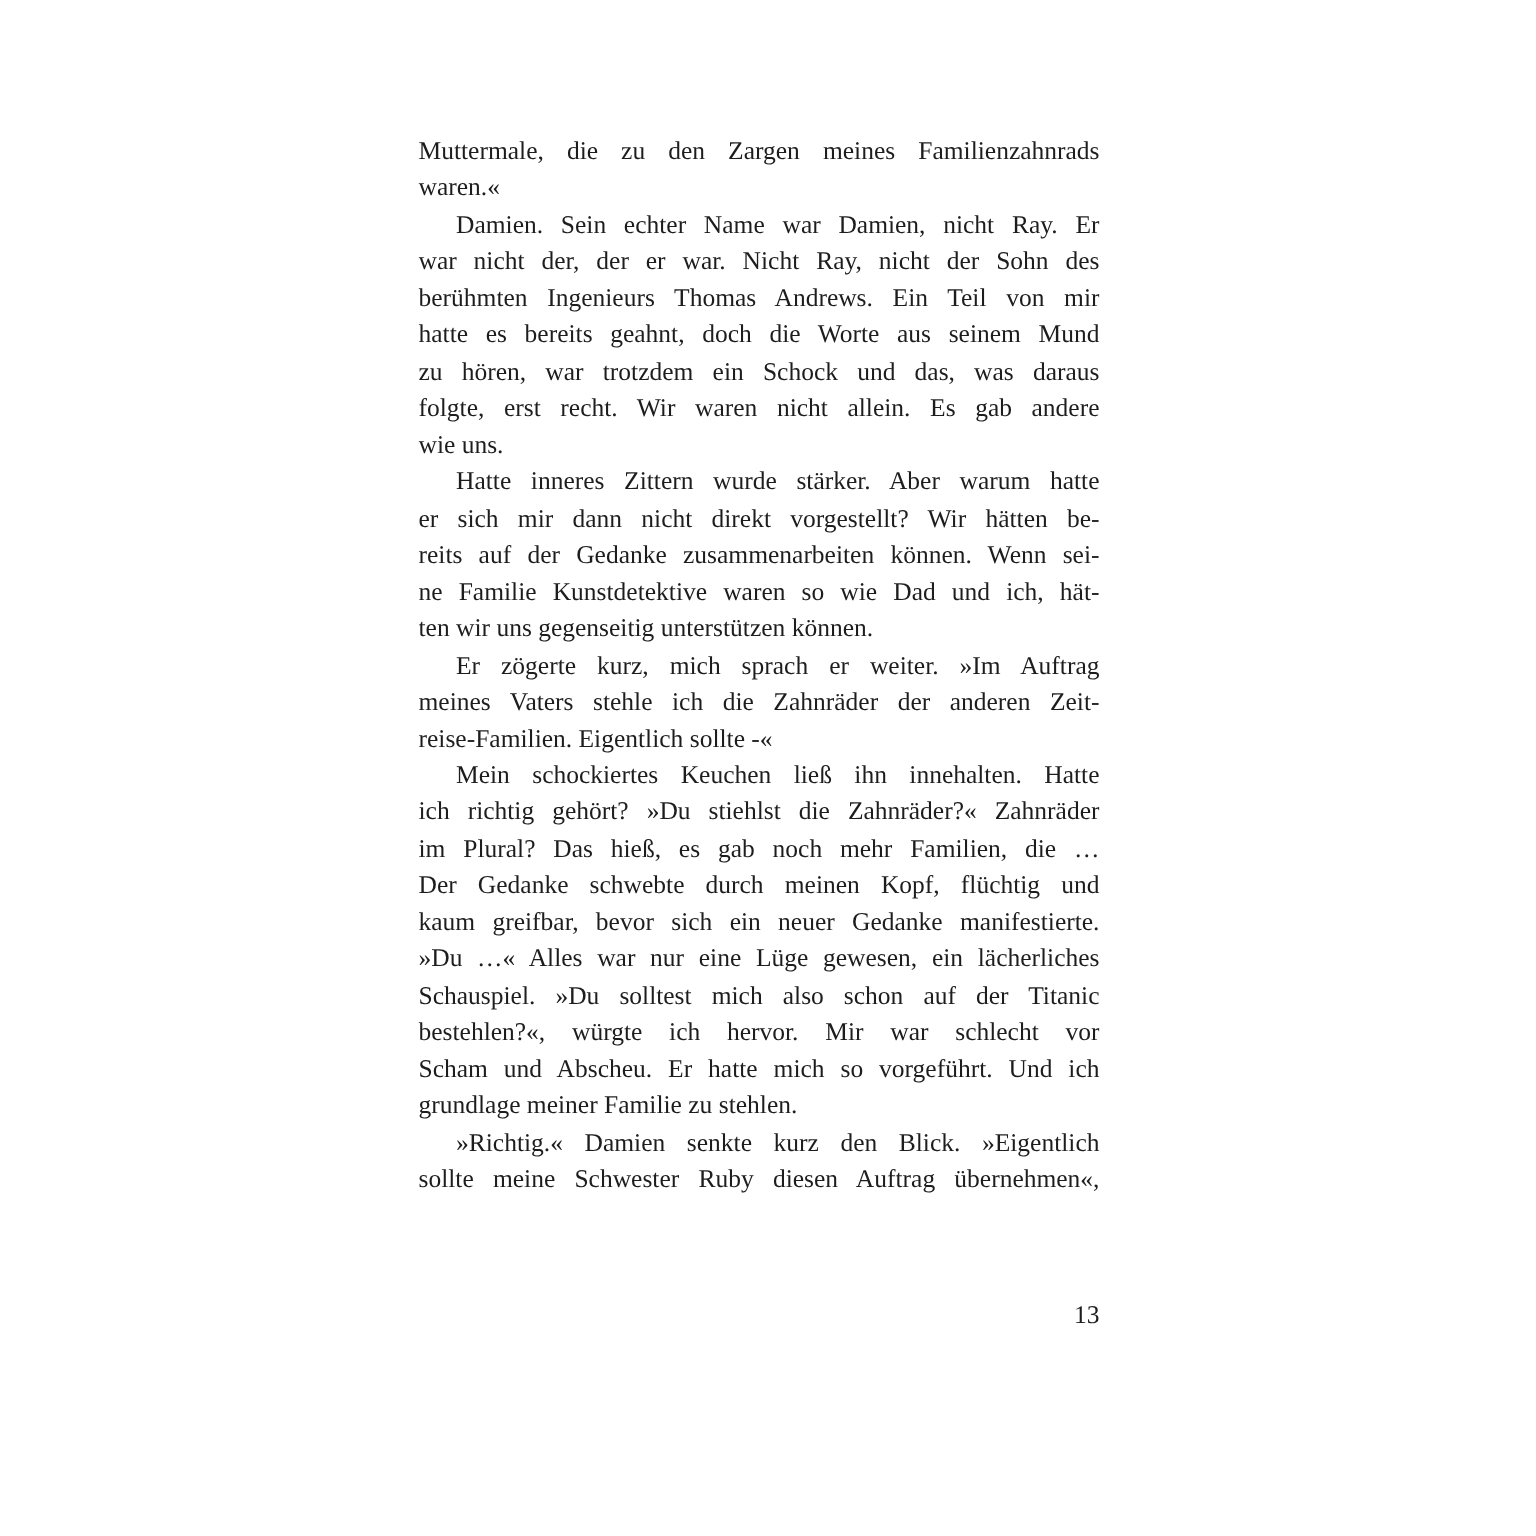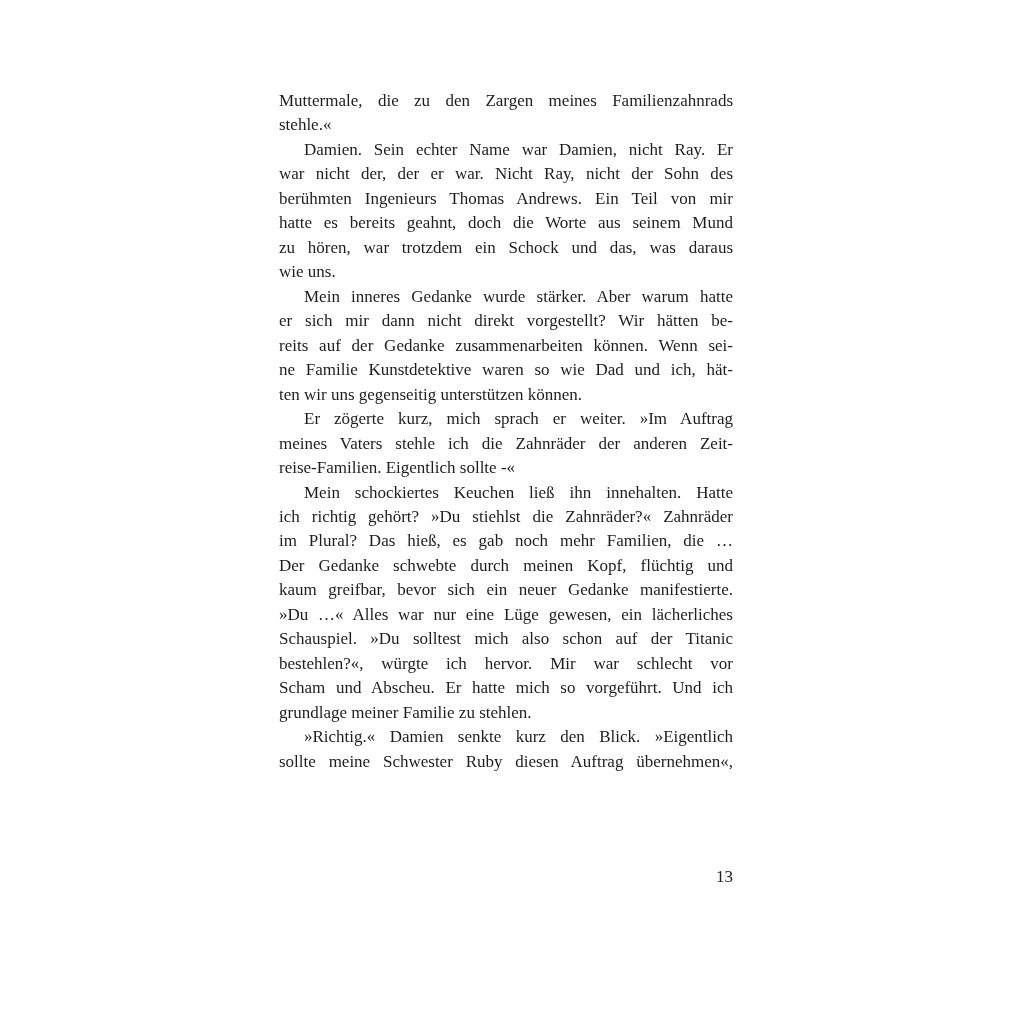--- a/index.html
+++ b/index.html
@@ -49,32 +49,33 @@
     color: #1d1d1d;
   }
 </style>
 </head>
 <body>
 
 <div class="book-page">
   <div class="text-block" id="text-block">
       <div class="paragraph">
         <div class="line">Muttermale, die zu den Zargen meines Familienzahnrads</div>
-        <div class="line para-end">stehle.«</div>
+        <div class="line para-end">waren.«</div>
       </div>
       <div class="paragraph">
         <div class="line indent">Damien. Sein echter Name war Damien, nicht Ray. Er</div>
         <div class="line">war nicht der, der er war. Nicht Ray, nicht der Sohn des</div>
         <div class="line">berühmten Ingenieurs Thomas Andrews. Ein Teil von mir</div>
         <div class="line">hatte es bereits geahnt, doch die Worte aus seinem Mund</div>
         <div class="line">zu hören, war trotzdem ein Schock und das, was daraus</div>
+        <div class="line">folgte, erst recht. Wir waren nicht allein. Es gab andere</div>
         <div class="line para-end">wie uns.</div>
       </div>
       <div class="paragraph">
-        <div class="line indent">Mein inneres Gedanke wurde stärker. Aber warum hatte</div>
+        <div class="line indent">Hatte inneres Zittern wurde stärker. Aber warum hatte</div>
         <div class="line">er sich mir dann nicht direkt vorgestellt? Wir hätten be-</div>
         <div class="line">reits auf der Gedanke zusammenarbeiten können. Wenn sei-</div>
         <div class="line">ne Familie Kunstdetektive waren so wie Dad und ich, hät-</div>
         <div class="line para-end">ten wir uns gegenseitig unterstützen können.</div>
       </div>
       <div class="paragraph">
         <div class="line indent">Er zögerte kurz, mich sprach er weiter. »Im Auftrag</div>
         <div class="line">meines Vaters stehle ich die Zahnräder der anderen Zeit-</div>
         <div class="line para-end">reise-Familien. Eigentlich sollte -«</div>
       </div>

